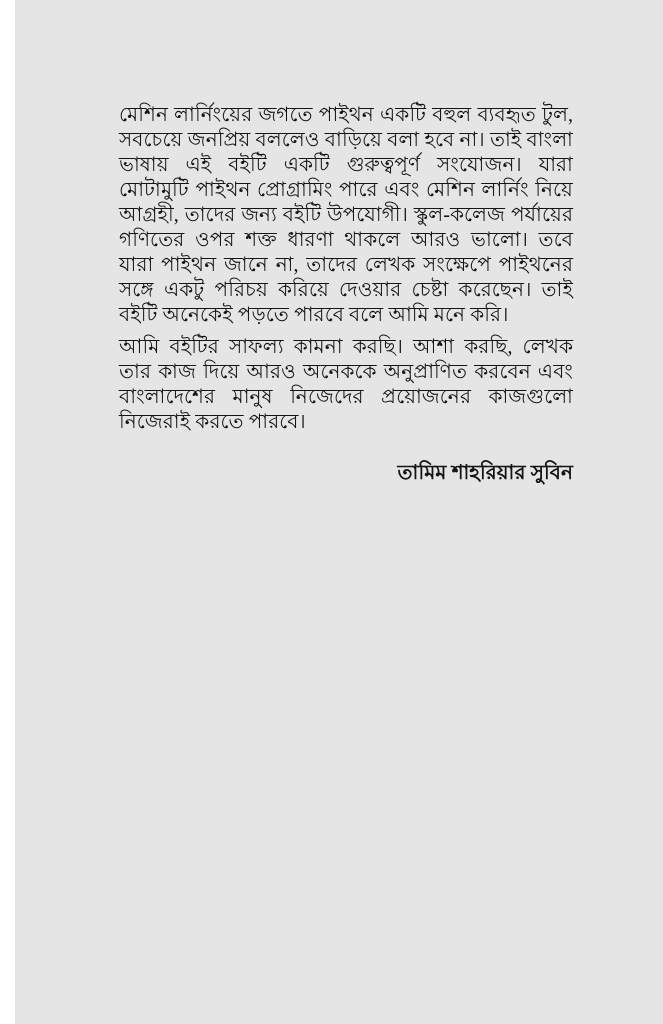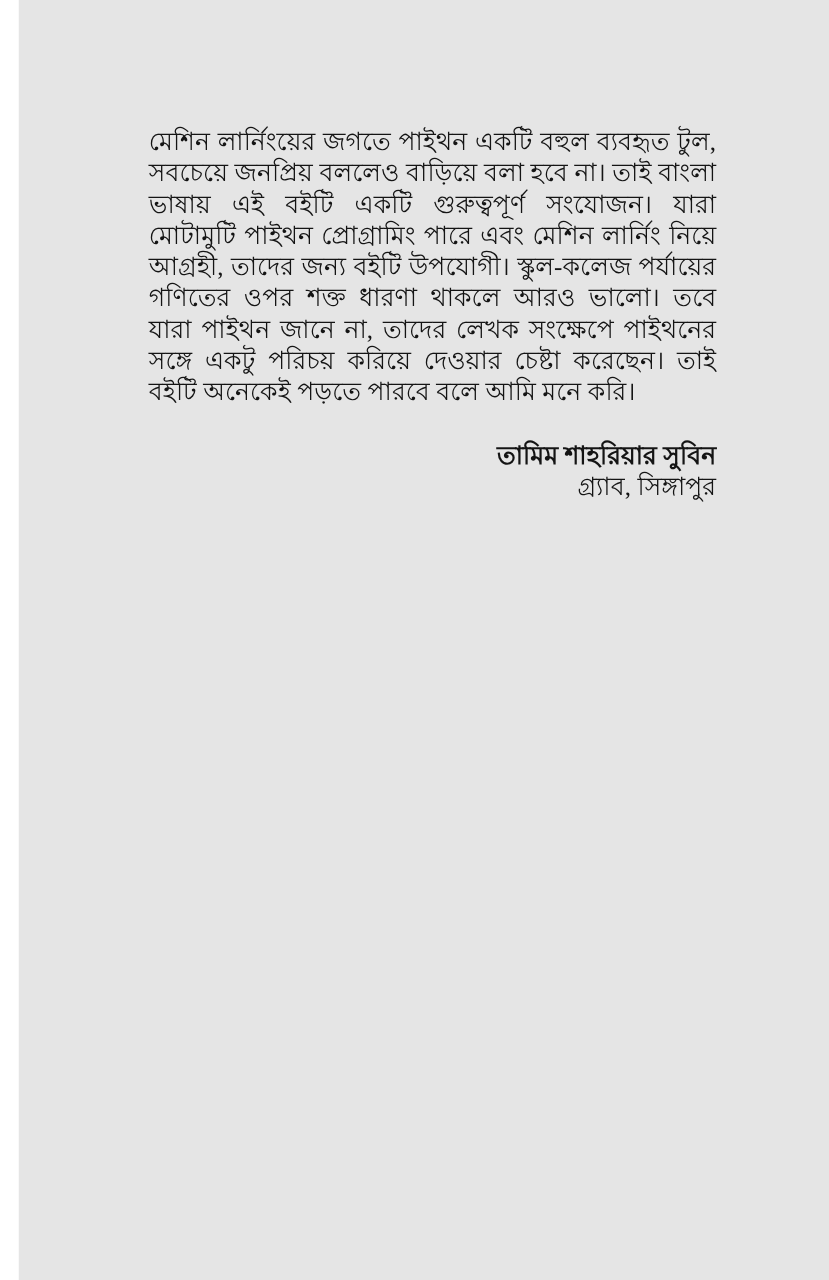--- a/index.html
+++ b/index.html
@@ -41,18 +41,18 @@
   .sig-affiliation {
     line-height: 25px;
   }
 </style>
 </head>
 <body>
 
 <div class="page">
   <div class="text-block">
     <p class="para">মেশিন লার্নিংয়ের জগতে পাইথন একটি বহুল ব্যবহৃত টুল, সবচেয়ে জনপ্রিয় বললেও বাড়িয়ে বলা হবে না। তাই বাংলা ভাষায় এই বইটি একটি গুরুত্বপূর্ণ সংযোজন। যারা মোটামুটি পাইথন প্রোগ্রামিং পারে এবং মেশিন লার্নিং নিয়ে আগ্রহী, তাদের জন্য বইটি উপযোগী। স্কুল-কলেজ পর্যায়ের গণিতের ওপর শক্ত ধারণা থাকলে আরও ভালো। তবে যারা পাইথন জানে না, তাদের লেখক সংক্ষেপে পাইথনের সঙ্গে একটু পরিচয় করিয়ে দেওয়ার চেষ্টা করেছেন। তাই বইটি অনেকেই পড়তে পারবে বলে আমি মনে করি।</p>
+    <p class="para">আমি বইটির সাফল্য কামনা করছি। আশা করছি, লেখক তার কাজ দিয়ে আরও অনেককে অনুপ্রাণিত করবেন এবং বাংলাদেশের মানুষ নিজেদের প্রয়োজনের কাজগুলো নিজেরাই করতে পারবে।</p>
     <div class="signature">
       <div class="sig-name">তামিম শাহরিয়ার সুবিন</div>
-      <div class="sig-affiliation">গ্র্যাব, সিঙ্গাপুর</div>
     </div>
   </div>
 </div>
 
 </body></html>

